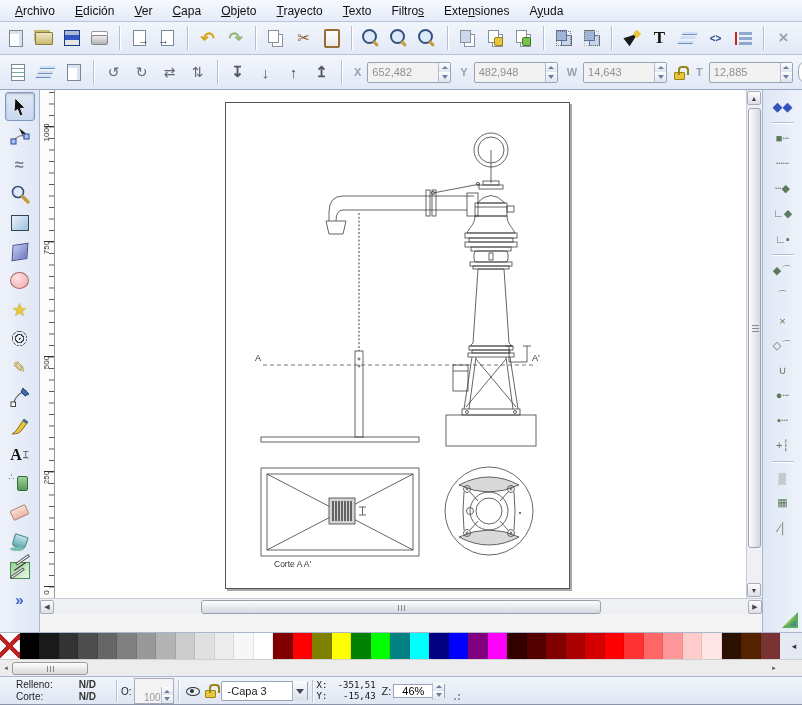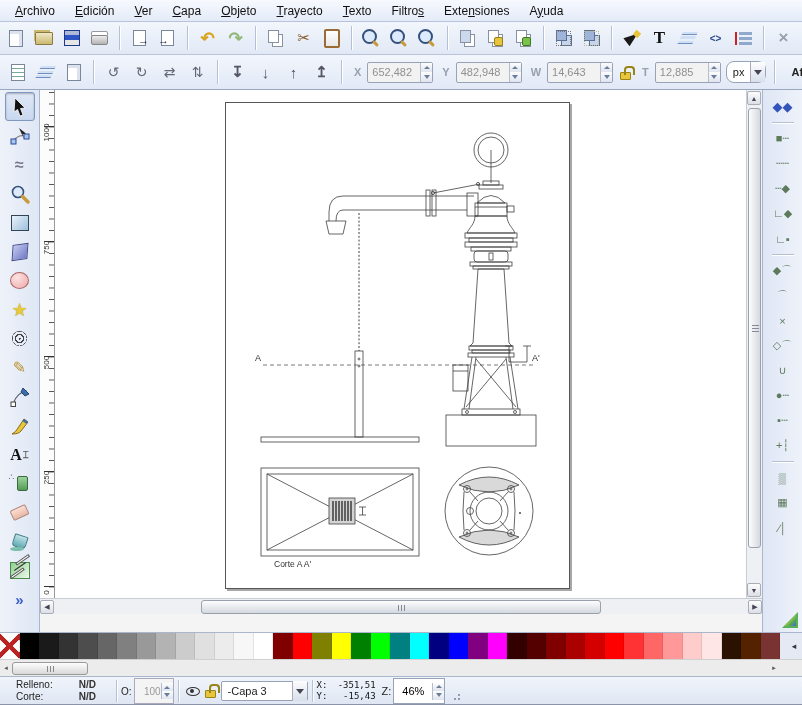--- a/index.html
+++ b/index.html
@@ -78,21 +78,21 @@
   .ic-xml::before { content:""; position:absolute; inset:4px 3px; border:1px solid #8899bb; background:#eef2fb; z-index:-1; }
   .ic-align::before { content:""; width:13px; height:13px; border-left:2px solid #cc2222; padding-left:2px;
         background:repeating-linear-gradient(180deg,#8fa8cc 0 3px,transparent 3px 5px) content-box; }
   .ic-wrench { color:#9aa0ad; font-weight:bold; font-size:17px; }
   .ic-tablet::before { content:""; width:15px; height:10px; border:1px solid #778; border-radius:1px;
         background:linear-gradient(#fafafa,#c8c8c8); box-shadow:inset 0 0 0 2px #e8e8e8; }
   .ic-glyph-gray { color:#667; font-size:14px; }
   .ic-glyph-stack { color:#556; font-size:15px; font-weight:bold; }
   
   .fld-label { font-size:11px; color:#98a0b0; font-weight:bold; margin:0 1px 0 4px; }
-  .fld { display:flex; align-items:center; height:21px; border:1px solid #98a3b8; background:#f2f2f2; border-radius:2px; }
+  .fld { display:flex; align-items:center; height:21px; border:1px solid #98a3b8; background:#f2f2f2; border-radius:2px;gap:18px; }
   .fld input { width:52px; height:17px; border:none; background:transparent; font-size:11px; color:#909090;
         text-align:left; padding-left:4px; font-family:"Liberation Sans",sans-serif; outline:none; }
   .spin { width:12px; height:19px; display:flex; flex-direction:column; border-left:1px solid #b5bdcc; }
   .spin i { flex:1; display:flex; align-items:center; justify-content:center; background:linear-gradient(#fdfdfd,#dfe4ee); }
   .spin i::before { content:""; border:3px solid transparent; }
   .spin .up::before { border-bottom:4px solid #6a7econ; border-bottom-color:#6a7e9c; margin-top:-3px; }
   .spin .dn::before { border-top:4px solid #6a7e9c; margin-bottom:-3px; }
   .unitbox { display:flex; align-items:center; height:22px; border:1px solid #98a3b8; background:#fff; border-radius:8px; }
   .unitbox span.u { font-size:11px; padding:0 6px; color:#222; }
   .dropbtn { width:15px; height:20px; background:linear-gradient(#fdfdfd,#d8dfeb); border-left:1px solid #aab; display:flex; align-items:center; justify-content:center; }
@@ -194,31 +194,31 @@
   
   .statusbar { position:absolute; left:0; top:676px; width:802px; height:29px; background:linear-gradient(#f0f4fb,#dfe6f3);
         border-top:1px solid #aab6cc; display:flex; align-items:center; font-size:11px; color:#222; }
   .fillstroke { width:112px; padding:1px 16px; line-height:12px; font-size:10px; }
   .fillstroke .row { display:flex; }
   .fillstroke .lab { width:46px; color:#222; }
   .fillstroke .val { color:#333; font-weight:bold; margin-left:18px; }
   .ssep { width:1px; height:22px; background:#b6c0d4; box-shadow:1px 0 0 #fff; margin:0 4px; flex:none; }
   .opacity { display:flex; align-items:center; gap:2px; }
   .opacity .olab { font-size:10px; color:#222; }
-  .ofld { display:flex; align-items:center; border:1px solid #aab; background:#f4f4f4; height:26px; }
+  .ofld { display:flex; align-items:flex-end; border:1px solid #aab; background:#f4f4f4; height:26px; }
   .ofld input { width:26px; border:none; background:transparent; font-size:10px; color:#999; text-align:right; outline:none; }
   .mini-eye { width:14px; height:9px; border:1.5px solid #333; border-radius:50%; position:relative; margin:0 3px; flex:none; }
   .mini-eye::after { content:""; position:absolute; left:3.5px; top:1px; width:4px; height:4px; border-radius:50%; background:#333; }
   .layerbox { display:flex; align-items:center; height:20px; border:1px solid #98a3b8; background:#fff; border-radius:2px; margin-left:3px; }
   .layerbox .lname { font-size:11px; padding:0 6px; min-width:70px; }
   .statusmsg { flex:1; overflow:hidden; white-space:nowrap; padding-left:8px; color:#111; }
   .coords { width:62px; font-family:"DejaVu Sans Mono",monospace; font-size:9px; line-height:11px; text-align:right; color:#111; flex:none; padding-right:3px; }
   .coords .cl { display:flex; justify-content:space-between; }
   .zoombox { display:flex; align-items:center; gap:2px; flex:none; padding:0 3px; }
-  .zoombox .zfld { display:flex; align-items:center; border:1px solid #98a3b8; background:#fff; height:26px; }
+  .zoombox .zfld { display:flex; align-items:center; border:1px solid #98a3b8; background:#fff; height:14px; }
   .zoombox input { width:38px; border:none; font-size:11px; text-align:center; outline:none; }
   .grip { width:14px; height:14px; position:relative; margin:8px 2px 0 0; flex:none; }
   .grip::after { content:""; position:absolute; right:2px; bottom:2px; width:2px; height:2px; background:#99a;
         box-shadow:-4px 4px 0 #99a? ; box-shadow:0 -4px 0 #99a, -4px 0 0 #99a, 0 0 0 #99a; }
 </style>
 </head>
 <body>
 
 <div class="app">
 

